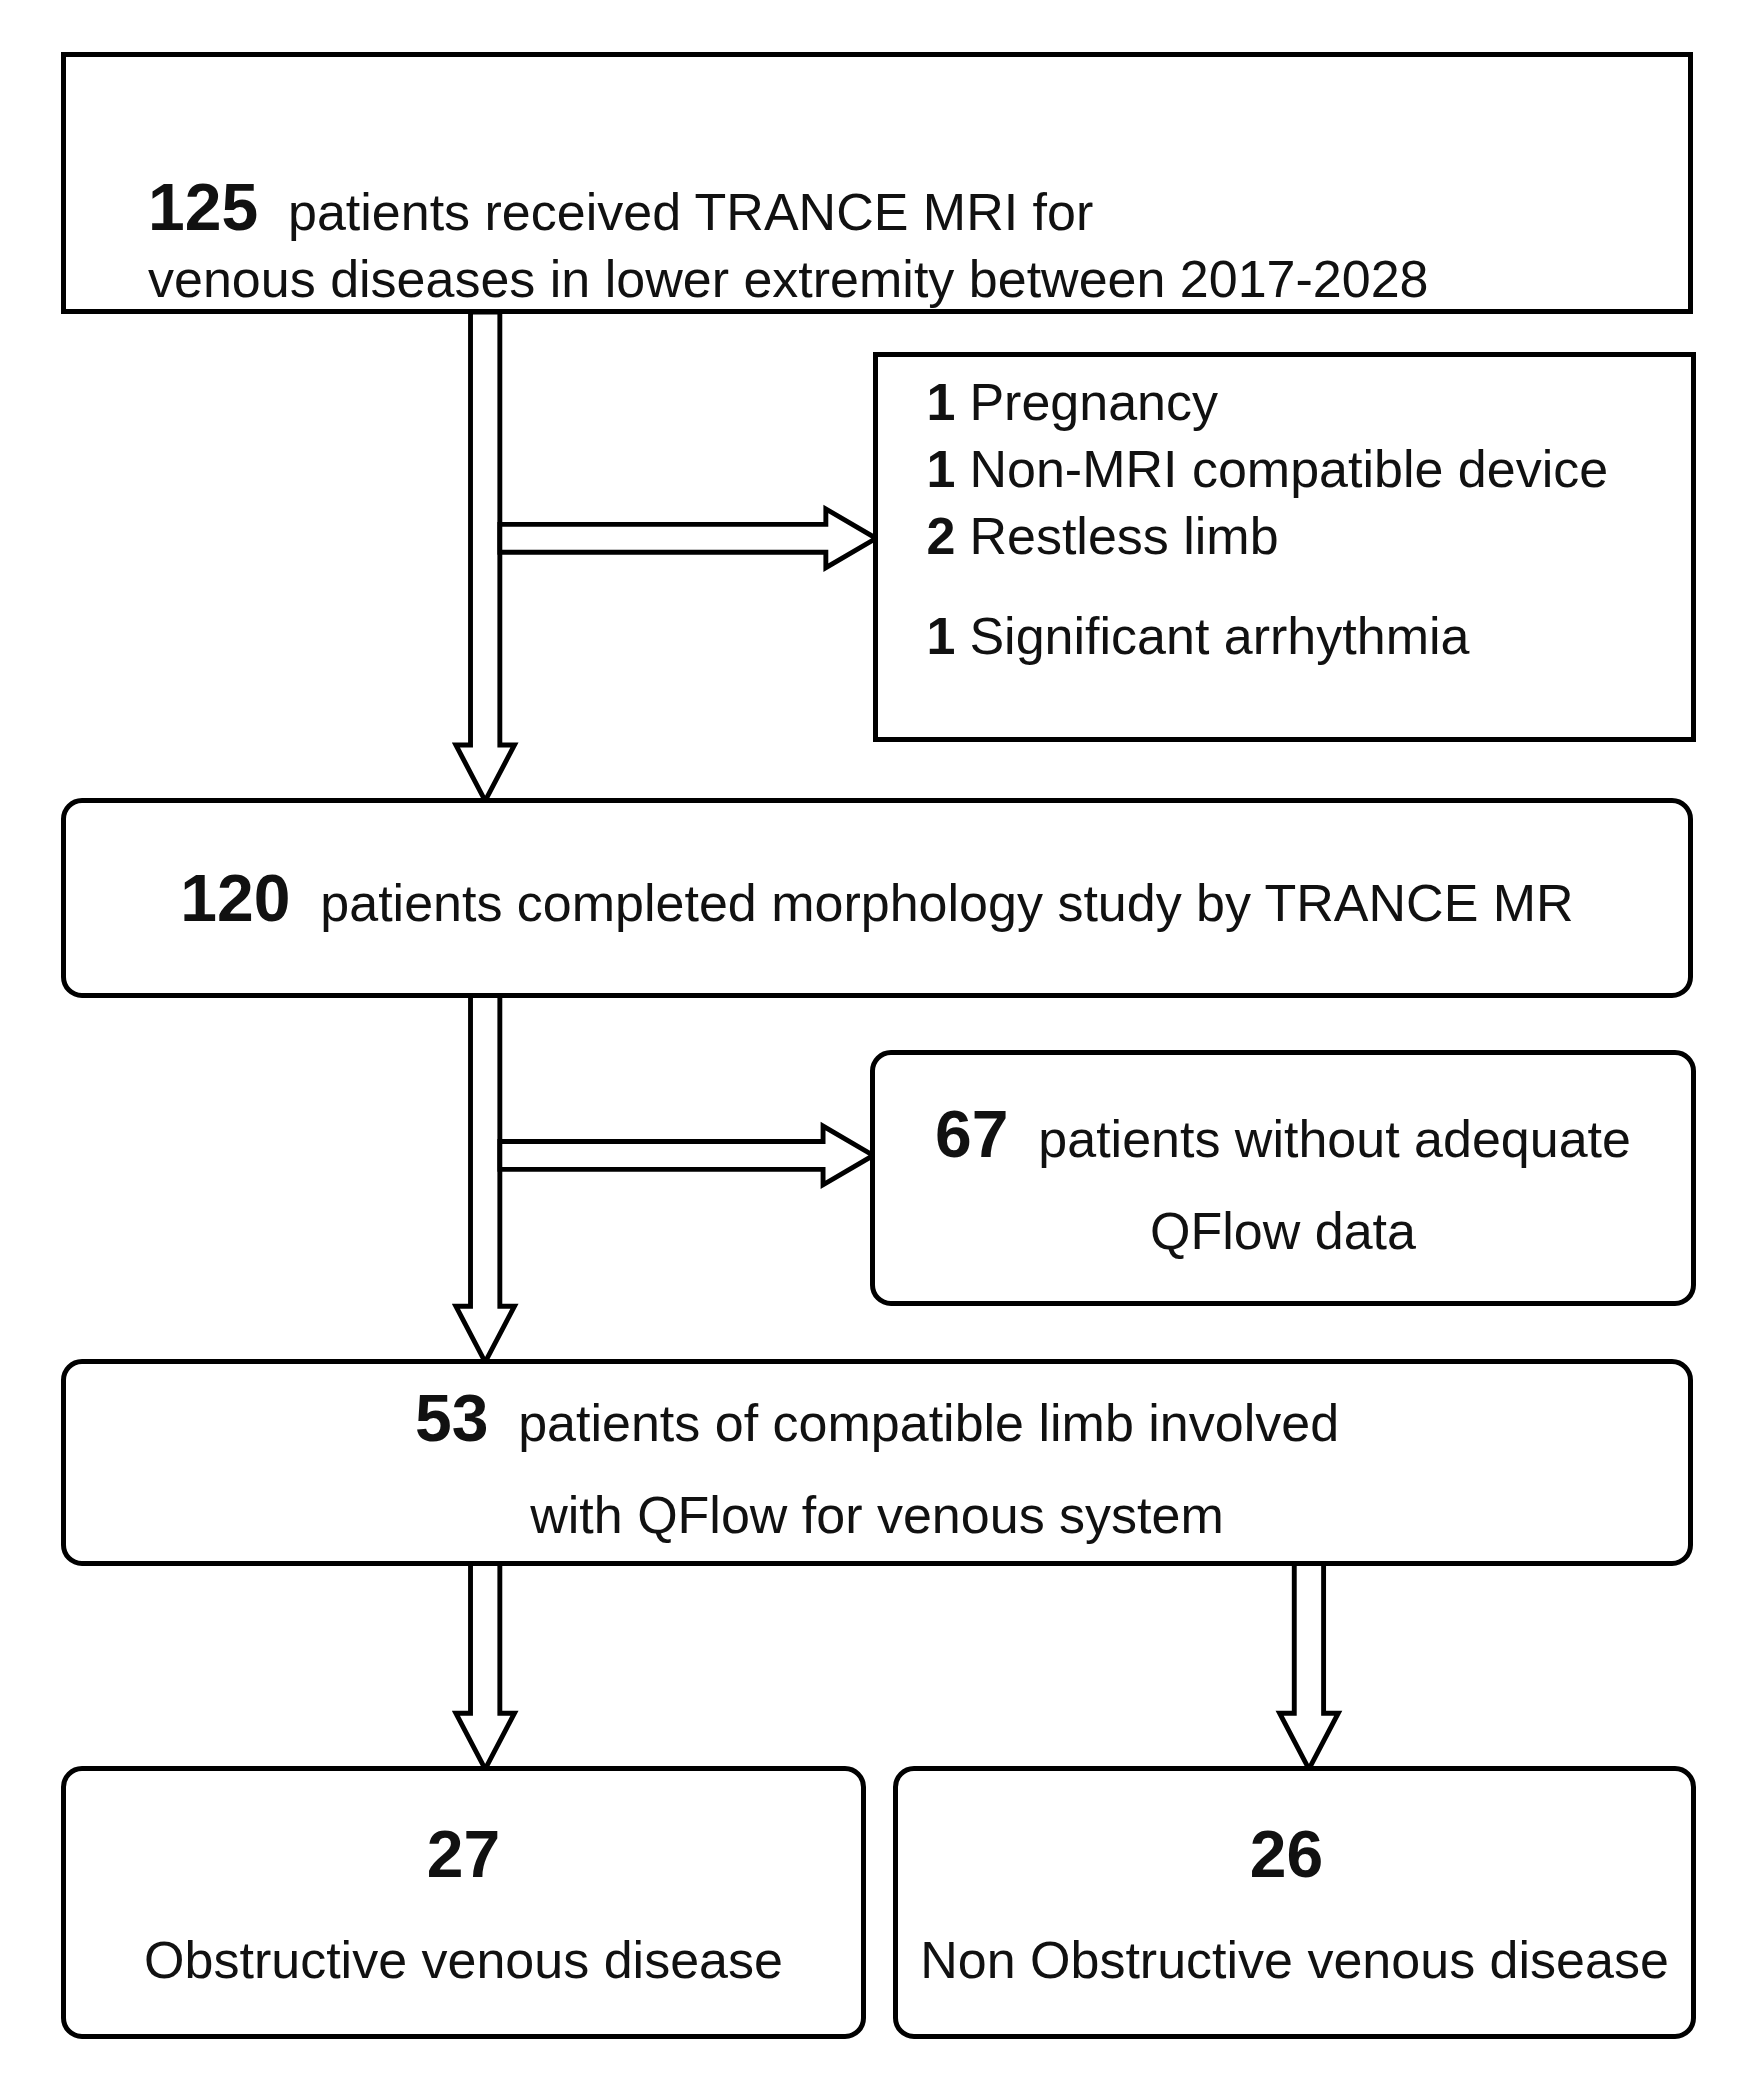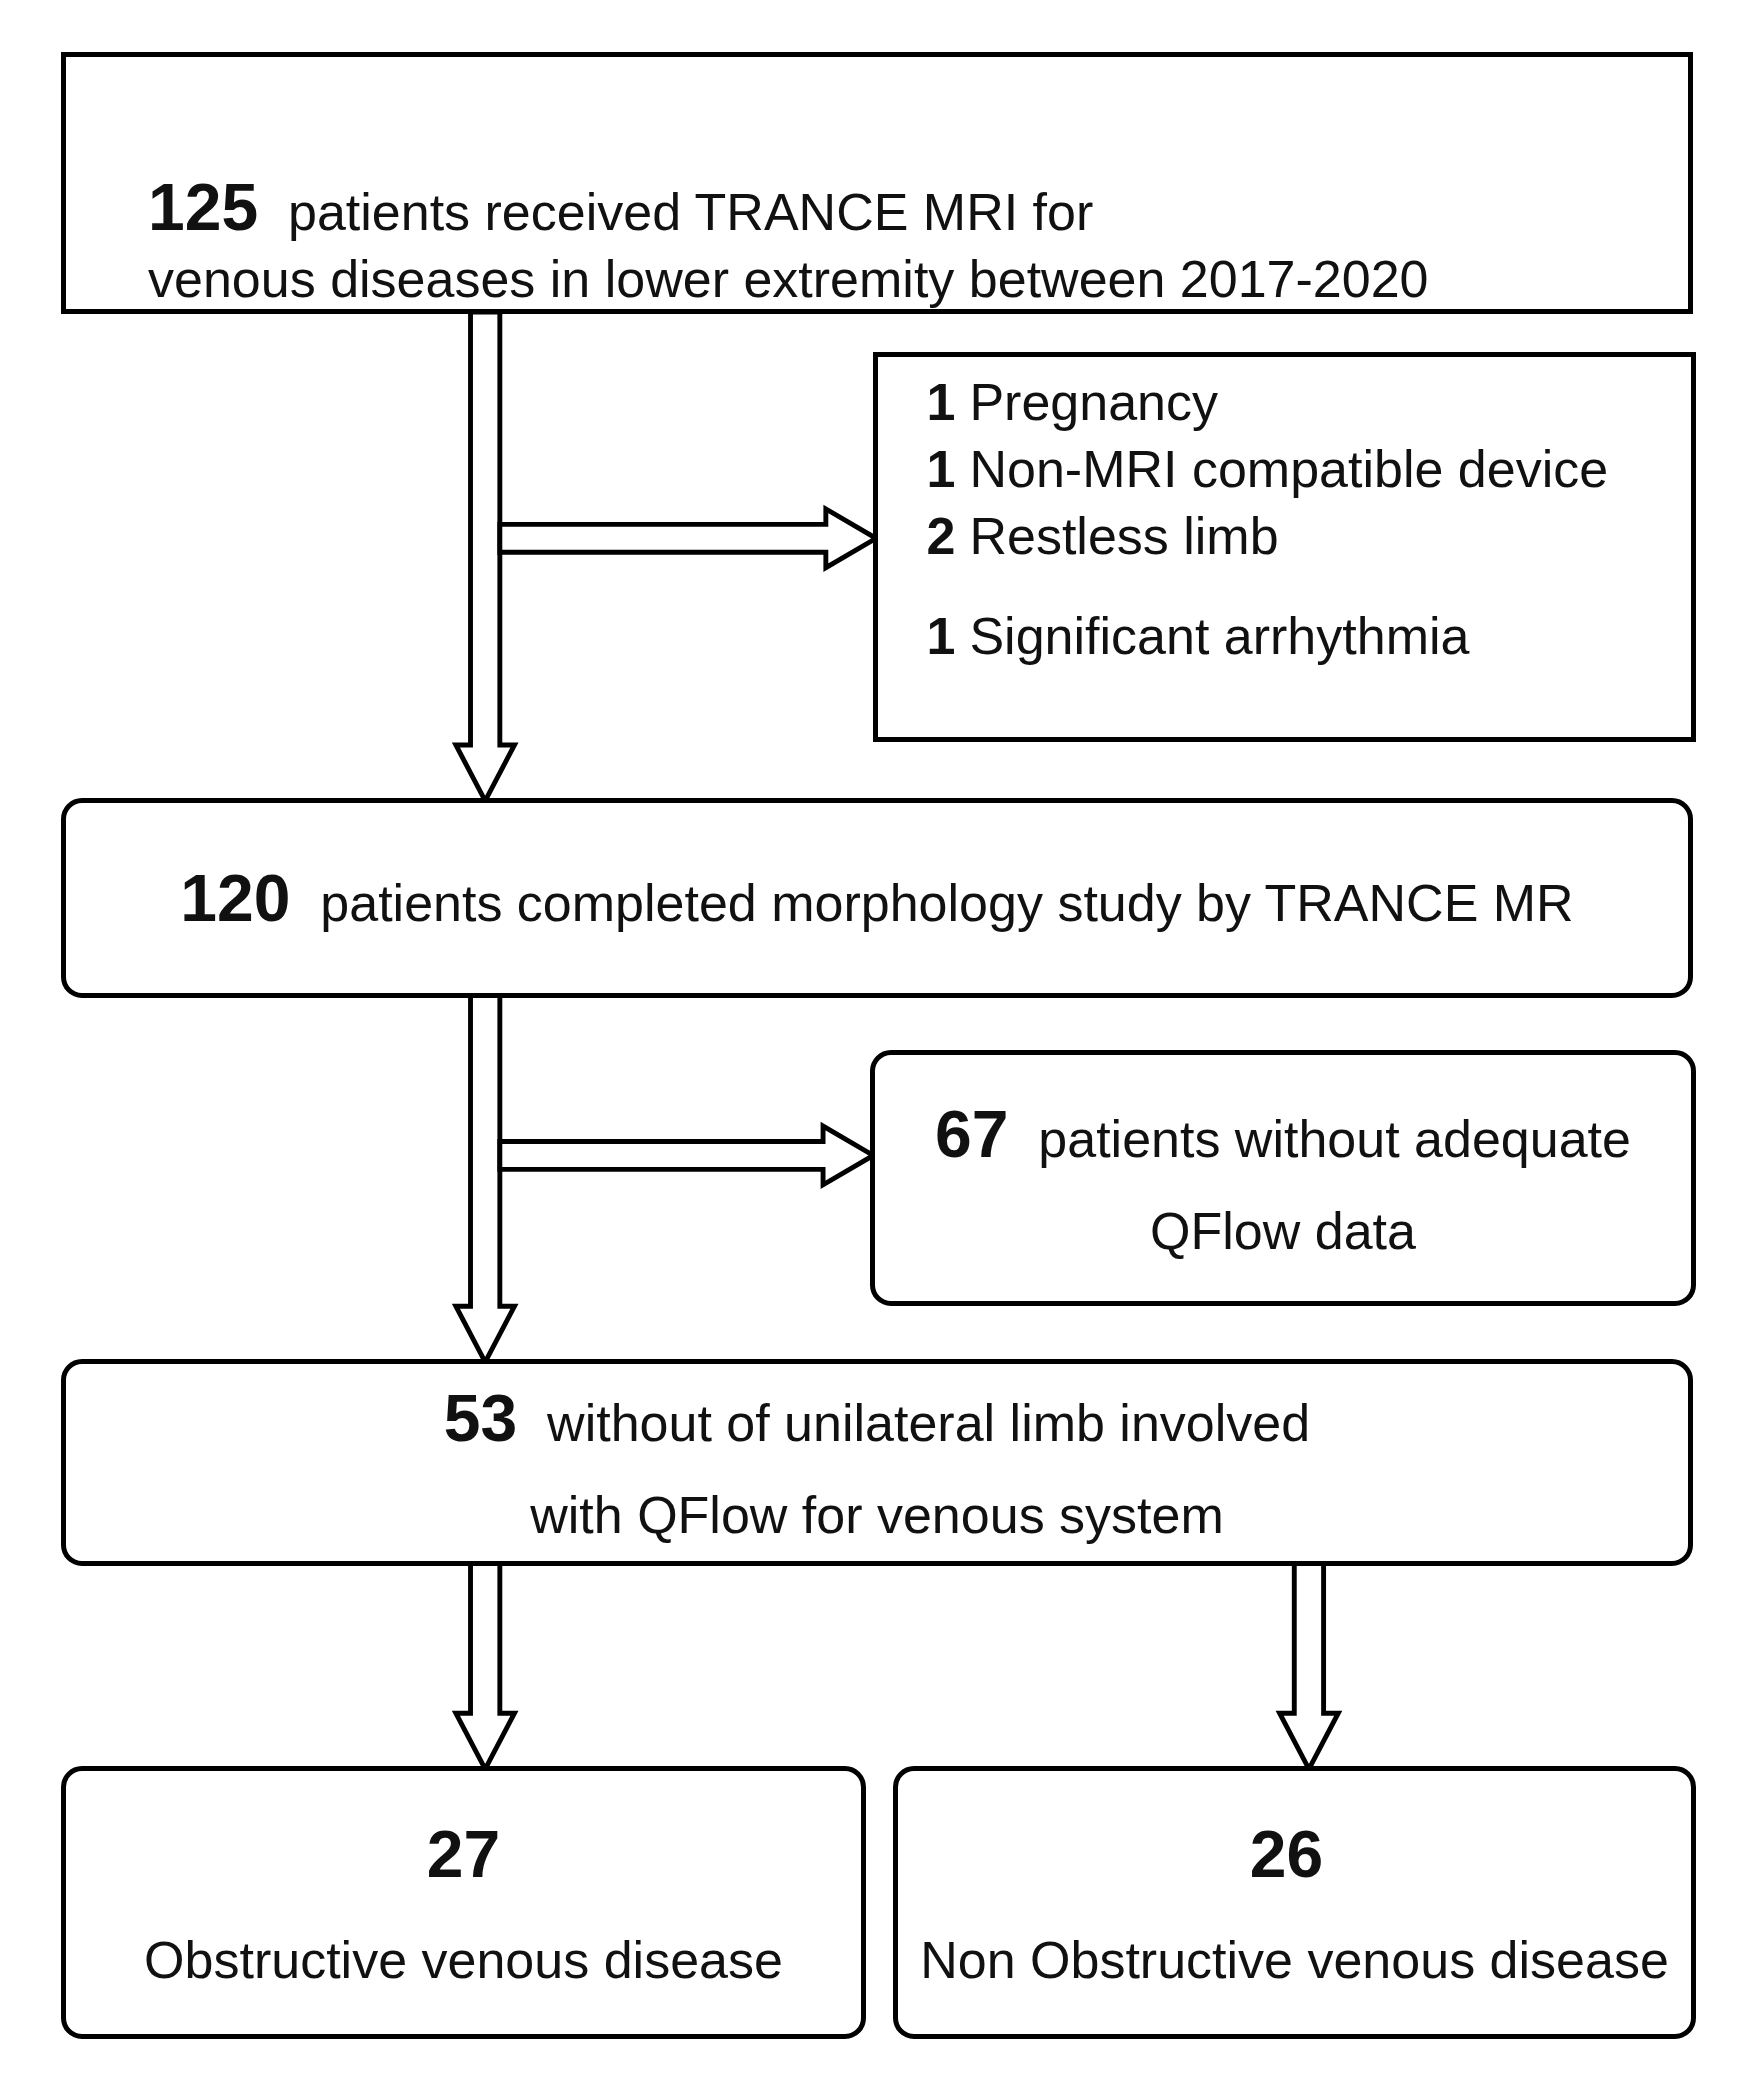--- a/index.html
+++ b/index.html
@@ -91,21 +91,21 @@
     <path d="M716,751 L1183,751 L1183,729 L1255,771 L1183,813 L1183,791 L716,791 Z" fill="#ffffff" stroke="#000000" stroke-width="7" stroke-linejoin="miter"></path>
     <path d="M674,1422 L674,1871 L653,1871 L695,1951 L737,1871 L716,1871 L716,1422 Z" fill="#ffffff" stroke="#000000" stroke-width="7" stroke-linejoin="miter"></path>
     <path d="M716,1635 L1179,1635 L1179,1613 L1251,1655 L1179,1697 L1179,1675 L716,1675 Z" fill="#ffffff" stroke="#000000" stroke-width="7" stroke-linejoin="miter"></path>
     <path d="M674,2236 L674,2454 L653,2454 L695,2534 L737,2454 L716,2454 L716,2236 Z" fill="#ffffff" stroke="#000000" stroke-width="7" stroke-linejoin="miter"></path>
     <path d="M1854,2236 L1854,2454 L1833,2454 L1875,2534 L1917,2454 L1896,2454 L1896,2236 Z" fill="#ffffff" stroke="#000000" stroke-width="7" stroke-linejoin="miter"></path>
   </svg>
 
   <div class="box" style="left:61px; top:52px; width:1632px; height:262px;">
     <div class="box-125-text body-text">
       <div><span class="num">125</span><span> patients received TRANCE MRI for</span></div>
-      <div>venous diseases in lower extremity between 2017-2020</div>
+      <div>venous diseases in lower extremity between 2017-2028</div>
     </div>
   </div>
 
   <div class="box" style="left:873px; top:352px; width:823px; height:390px;">
   </div>
   <div class="exclusion-text body-text" style="z-index:3;">
     <div class="ex-item"><span class="num-sm">1</span><span>Pregnancy</span></div>
     <div class="ex-item"><span class="num-sm">1</span><span>Non-MRI compatible device</span></div>
     <div class="ex-item"><span class="num-sm">2</span><span>Restless limb</span></div>
     <div class="ex-item ex-item-last"><span class="num-sm">1</span><span>Significant arrhythmia</span></div>
@@ -114,21 +114,21 @@
   <div class="box center-flex" style="left:61px; top:798px; width:1632px; height:200px;">
     <div class="body-text"><span class="num">120</span><span> patients completed morphology study by TRANCE MR</span></div>
   </div>
 
   <div class="box center-flex gap50" style="left:870px; top:1050px; width:826px; height:256px;">
     <div class="body-text"><span class="num">67</span><span> patients without adequate</span></div>
     <div class="body-text">QFlow data</div>
   </div>
 
   <div class="box center-flex gap50" style="left:61px; top:1359px; width:1632px; height:207px;">
-    <div class="body-text"><span class="num">53</span><span> without of unilateral limb involved</span></div>
+    <div class="body-text"><span class="num">53</span><span> patients of compatible limb involved</span></div>
     <div class="body-text">with QFlow for venous system</div>
   </div>
 
   <div class="box center-flex gap55" style="left:61px; top:1766px; width:805px; height:273px;">
     <div class="num" style="margin-right:0;">27</div>
     <div class="body-text">Obstructive venous disease</div>
   </div>
 
   <div class="box center-flex gap55" style="left:893px; top:1766px; width:803px; height:273px;">
     <div class="num" style="margin-right:16px;">26</div>

